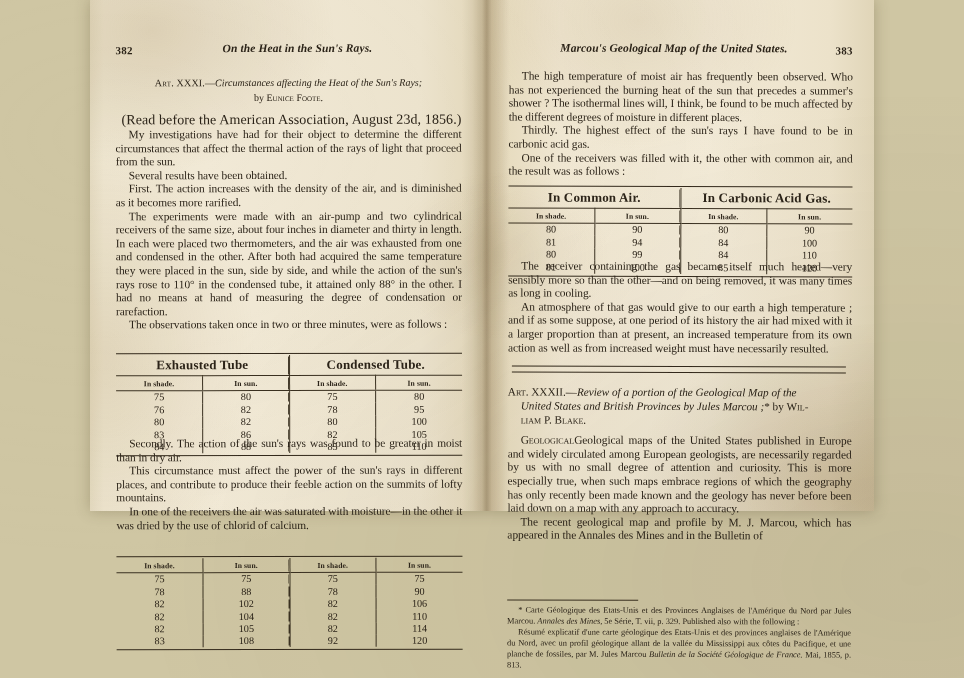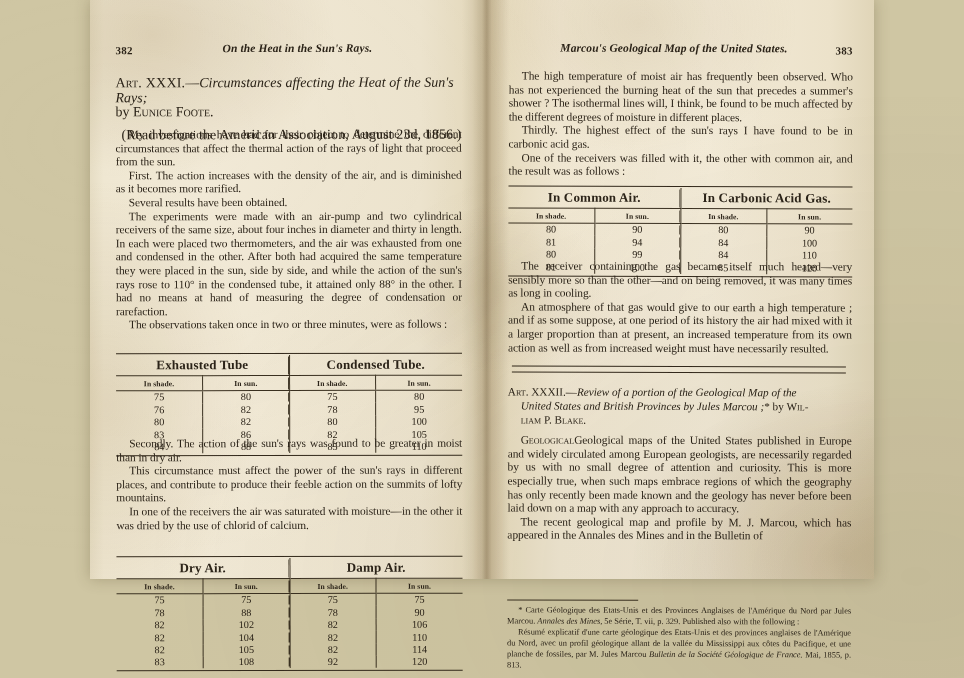--- a/index.html
+++ b/index.html
@@ -33,21 +33,21 @@
       radial-gradient(ellipse at 95% 85%, rgba(90,75,40,0.10), rgba(90,75,40,0) 60%);
     mix-blend-mode: multiply;
     opacity: .8;
   }
 
   .book {
     position: absolute;
     left: 90px;
     top: 0px;
     width: 784px;
-    height: 579px;
+    height: 511px;
     background:
       linear-gradient(to right,
         #e6ddc4 0px, #efe7d2 14px, #f1e9d6 120px,
         #ece3cd 330px, #e4d9bd 382px, #d8cbac 392px,
         #cfc0a0 396px, #d9cbab 402px, #e7dcc0 418px,
         #f0e7d2 470px, #f2ead7 620px, #ece2ca 740px,
         #e0d5b8 784px);
     box-shadow: 0 0 14px rgba(80,65,35,.30);
   }
 
@@ -122,22 +122,23 @@
     font-style: italic;
     font-weight: bold;
     font-size: 11.5px;
     letter-spacing: .1px;
   }
   .page.left .runtitle  { padding-left: 24px; }
   .page.right .runtitle { padding-right: 14px; }
 
   
   .art-head {
-    font-size: 14px;
+    font-size: 10px;
     line-height: 14.5px;
+    text-align: center;
   }
   .art-head .lab { font-variant: small-caps; letter-spacing: .2px; }
   .art-head .ital { font-style: italic; }
   .art-head .sc { font-variant: small-caps; }
 
   .readnote {
     text-align: right;
     font-size: 14px;
     margin-top: 7px;
     letter-spacing: .1px;
@@ -240,22 +241,22 @@
       <div class="col" style="top:76px;">
         <div class="art-head">
           <span class="lab">Art. XXXI.</span><span>—</span><span class="ital">Circumstances affecting the Heat of the Sun's Rays;</span><br>
           <span>by </span><span class="sc">Eunice Foote.</span>
         </div>
         <div class="readnote">(Read before the American Association, August 23d, 1856.)</div>
       </div>
 
       <div class="col" style="top:128px;">
         <p class="body">My investigations have had for their object to determine the different circumstances that affect the thermal action of the rays of light that proceed from the sun.</p>
+        <p class="body">Several results have been obtained.</p>
         <p class="body">First. The action increases with the density of the air, and is diminished as it becomes more rarified.</p>
-        <p class="body">Several results have been obtained.</p>
         <p class="body">The experiments were made with an air-pump and two cylindrical receivers of the same size, about four inches in diameter and thirty in length. In each were placed two thermometers, and the air was exhausted from one and condensed in the other. After both had acquired the same temperature they were placed in the sun, side by side, and while the action of the sun's rays rose to 110° in the condensed tube, it attained only 88° in the other. I had no means at hand of measuring the degree of condensation or rarefaction.</p>
         <p class="body">The observations taken once in two or three minutes, were as follows :</p>
       </div>
 
       <div class="col" style="top:353px;">
         <div class="tbl-wrap">
           <table class="data">
             <thead>
               <tr>
                 <th class="grp" colspan="2">Exhausted Tube</th>
@@ -307,24 +308,20 @@
       <div class="col" style="top:437px;">
         <p class="body">Secondly. The action of the sun's rays was found to be greater in moist than in dry air.</p>
         <p class="body">This circumstance must affect the power of the sun's rays in different places, and contribute to produce their feeble action on the summits of lofty mountains.</p>
         <p class="body">In one of the receivers the air was saturated with moisture—in the other it was dried by the use of chlorid of calcium.</p>
       </div>
 
       <div class="col" style="top:556px;">
         <div class="tbl-wrap">
           <table class="data">
             <thead>
-              <tr>
-                <th class="grp" colspan="2">Dry Air.</th>
-                <th class="grp dbl" colspan="2">Damp Air.</th>
-              </tr>
               <tr>
                 <th class="sub colw">In shade.</th>
                 <th class="sub colw vlh">In sun.</th>
                 <th class="sub colw dbl">In shade.</th>
                 <th class="sub colw vlh">In sun.</th>
               </tr>
             </thead>
             <tbody>
               <tr>
                 <td class="num">75</td>

